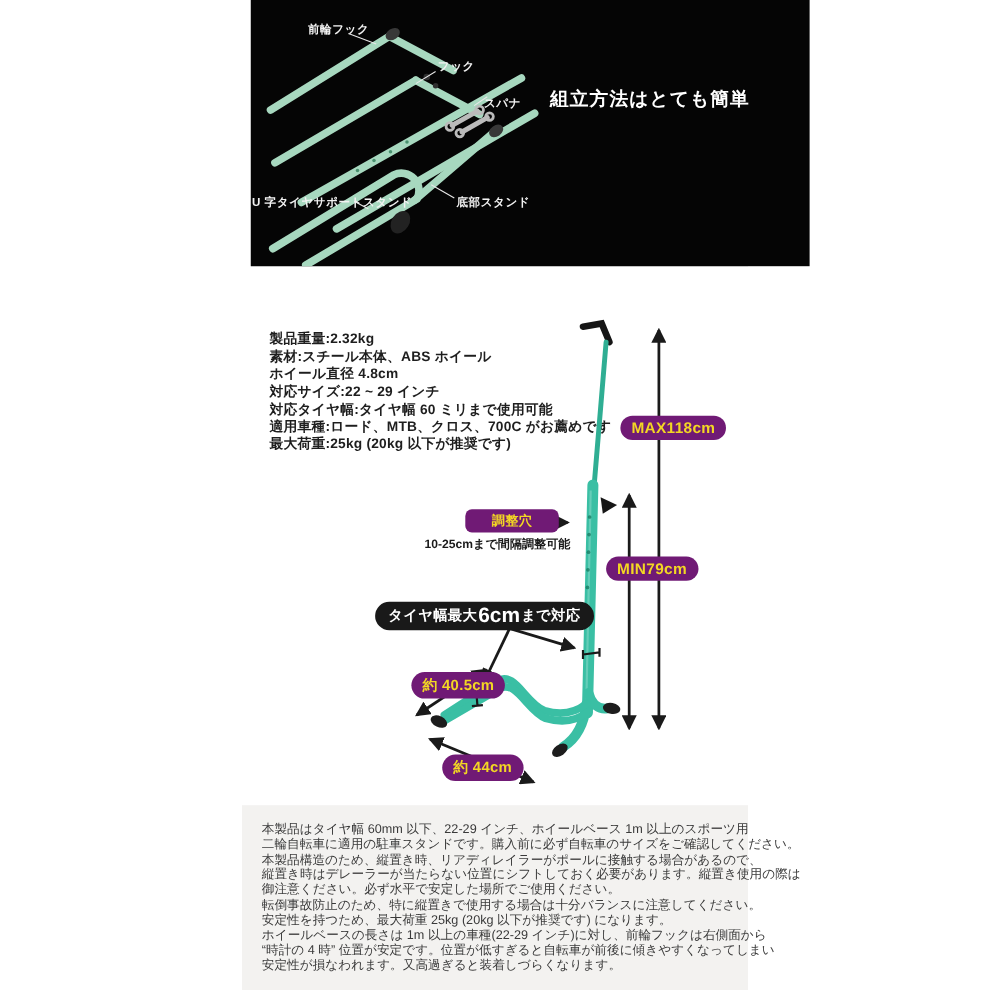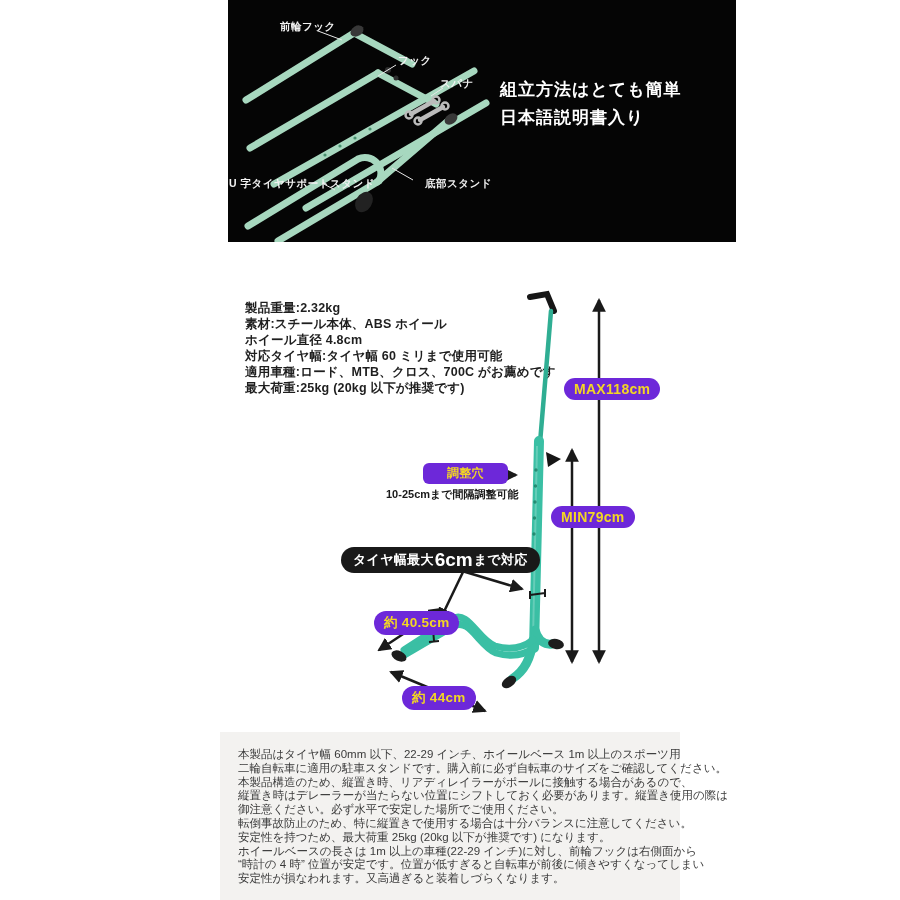--- a/index.html
+++ b/index.html
@@ -10,21 +10,21 @@
   
   #photo-panel{left:228px;top:0;width:508px;height:242px;background:#050505;color:#f5f5f5;}
   .photo-label{position:absolute;font-size:10.5px;font-weight:bold;color:#f2f2f2;white-space:nowrap;letter-spacing:.5px;}
   .headline{position:absolute;left:272px;color:#ffffff;font-weight:bold;font-size:17px;letter-spacing:1px;white-space:nowrap;}
 
   
   #spec-list{left:245px;top:301px;width:330px;font-size:12.5px;line-height:15.9px;color:#1e1e1e;font-weight:bold;letter-spacing:.2px;}
   #spec-list .spec-line{white-space:nowrap;}
 
   
-  .pill{position:absolute;display:flex;align-items:center;justify-content:center;background:#6d28d9;color:#f3d723;
+  .pill{position:absolute;display:flex;align-items:center;justify-content:center;background:#701a75;color:#f3d723;
         font-weight:bold;border-radius:13px;padding:3px 10px;font-size:14px;white-space:nowrap;letter-spacing:.3px;z-index:4;}
   .pill.small{font-size:12px;padding:2px 24px;border-radius:6px;}
   .pill.blackpill{background:#191919;color:#ffffff;border-radius:14px;font-size:13px;padding:2px 12px;text-align:center;}
   .pill.blackpill .bignum{font-size:19px;margin:0 1px;letter-spacing:0;}
   #adjust-note{left:386px;top:487px;font-size:11px;font-weight:bold;color:#1a1a1a;white-space:nowrap;z-index:4;}
 
   
   #notes-box{left:220px;top:732px;width:460px;height:168px;background:#f3f2f0;}
   #notes-text{position:absolute;left:18px;top:16px;width:428px;font-size:11.5px;line-height:13.8px;color:#3a3a3a;}
   #notes-text .note-line{white-space:nowrap;}
@@ -80,32 +80,32 @@
         <path d="M 90,31 L 114,40"></path>
         <path d="M 168,65 L 150,76"></path>
         <path d="M 215,88 L 203,96"></path>
         <path d="M 94,183 L 107,190"></path>
         <path d="M 185,180 L 164,168"></path>
       </g>
     </svg>
 
     <div class="photo-label" style="left:52px;top:20px;">前輪フック</div>
     <div class="photo-label" style="left:170px;top:54px;">フック</div>
-    <div class="photo-label" style="left:212px;top:77px;">スパナ</div>
+    <div class="photo-label" style="left:212px;top:87px;">スパナ</div>
     <div class="photo-label" style="left:1px;top:177px;">U 字タイヤサポートスタンド</div>
-    <div class="photo-label" style="left:187px;top:177px;margin-left:10px;">底部スタンド</div>
+    <div class="photo-label" style="left:187px;top:177px;">底部スタンド</div>
 
     <div class="headline" style="top:78px;">組立方法はとても簡単</div>
-    <div class="headline" style="top:106px;">日本語説明書入り</div>
   </div>
 
   <div id="spec-list" class="abs">
     <div class="spec-line">製品重量:2.32kg</div>
     <div class="spec-line">素材:スチール本体、ABS ホイール</div>
     <div class="spec-line">ホイール直径 4.8cm</div>
+    <div class="spec-line">対応サイズ:22 ~ 29 インチ</div>
     <div class="spec-line">対応タイヤ幅:タイヤ幅 60 ミリまで使用可能</div>
     <div class="spec-line">適用車種:ロード、MTB、クロス、700C がお薦めです</div>
     <div class="spec-line">最大荷重:25kg (20kg 以下が推奨です)</div>
   </div>
 
   <svg class="abs" style="left:0;top:0;z-index:2;" width="900" height="900" viewBox="0 0 900 900">
     <defs>
       <marker id="ah" viewBox="0 0 10 10" refX="8.5" refY="5" markerWidth="5.5" markerHeight="5.5" orient="auto-start-reverse">
         <path d="M0,0 L10,5 L0,10 z" fill="#1a1a1a"></path>
       </marker>

